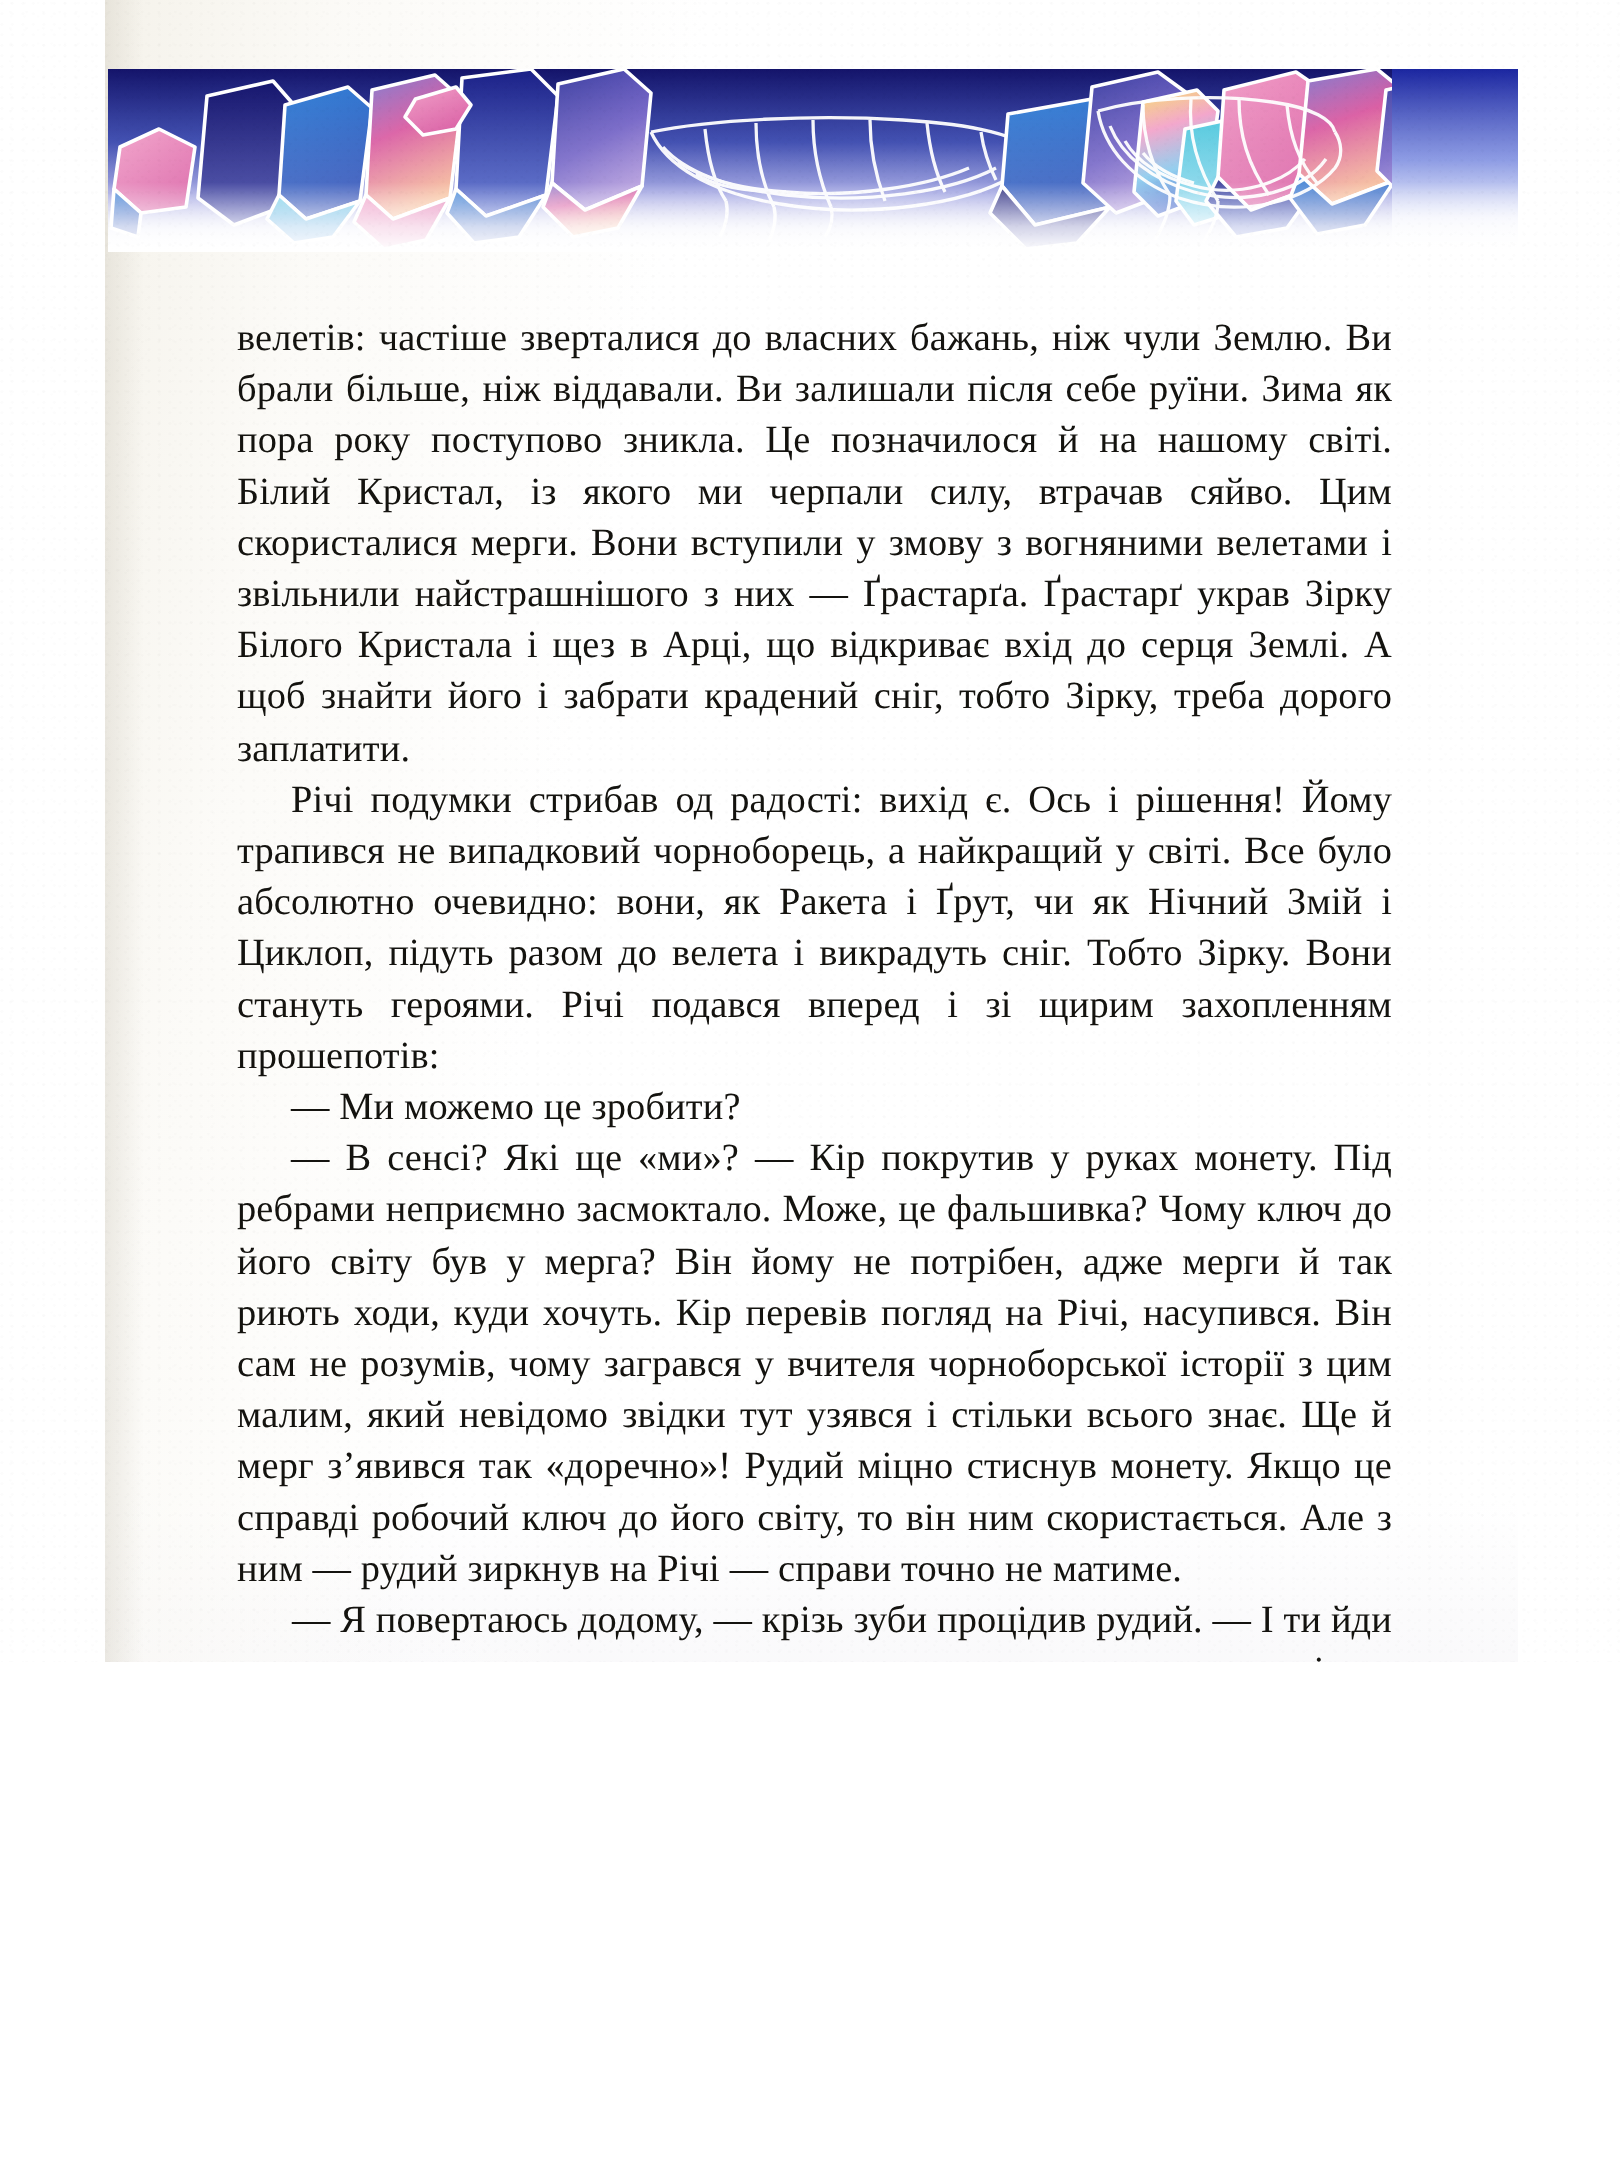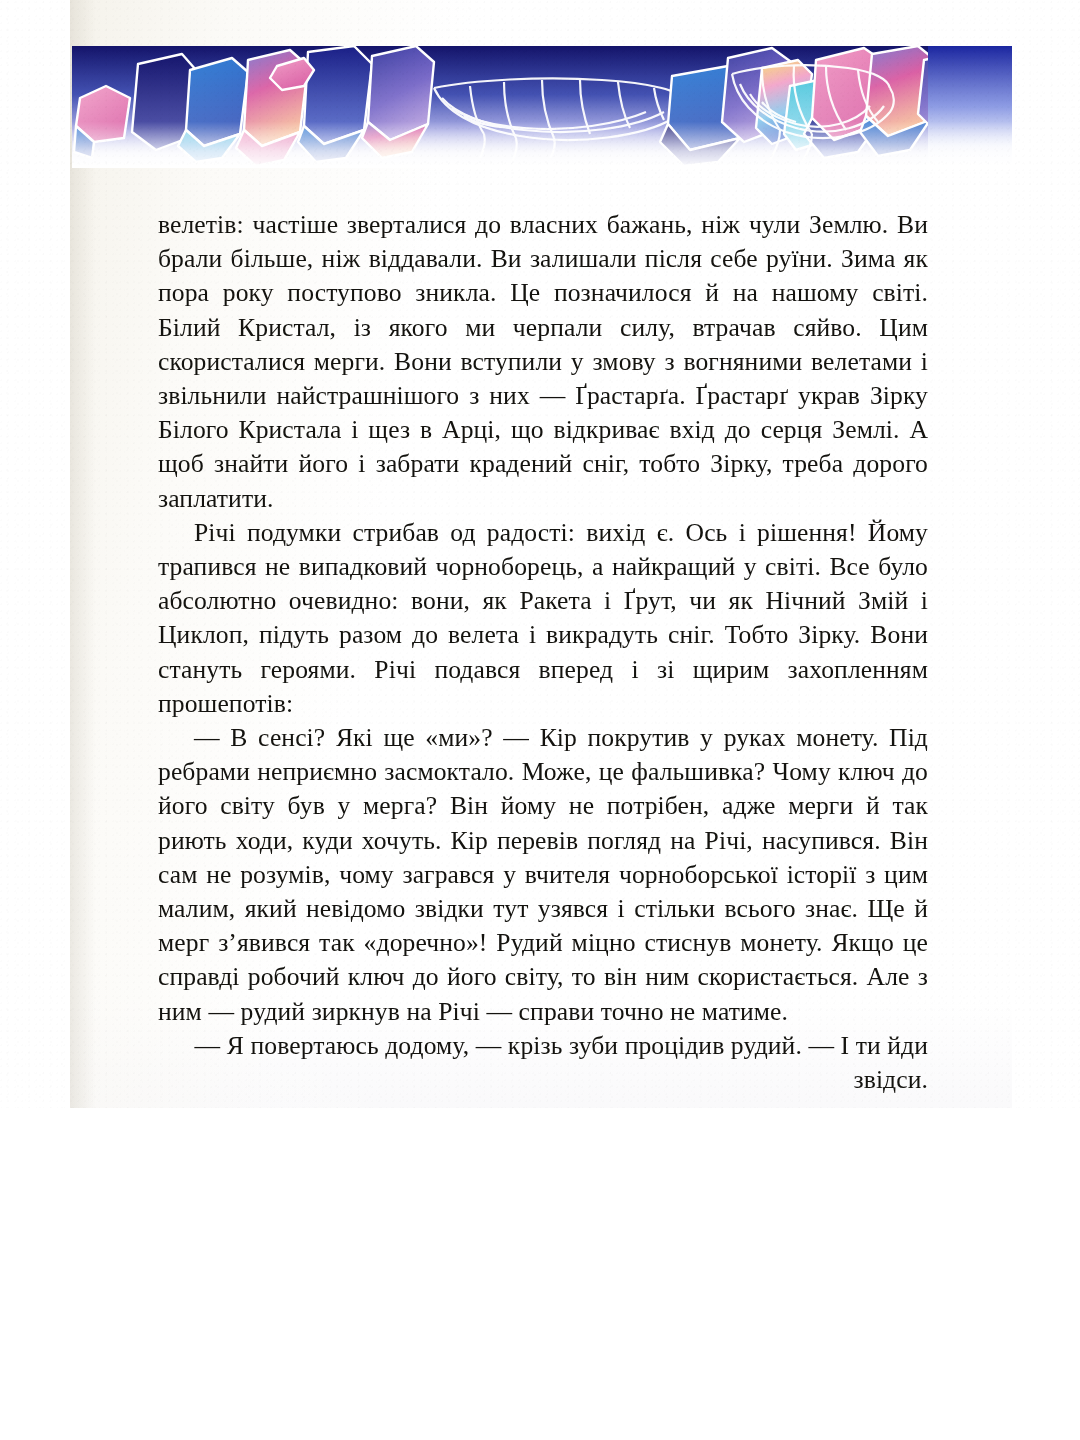--- a/index.html
+++ b/index.html
@@ -247,20 +247,21 @@
       <rect x="856" y="0" width="84" height="122" fill="url(#gRightWash)"></rect>
       <rect x="838" y="0" width="40" height="122" fill="url(#rightFade)"></rect>
 
       <rect x="0" y="0" width="940" height="122" fill="url(#fadeBottom)"></rect>
     </svg>
   </div>
 
   <div class="textblock">
     <p class="para noindent">велетів: частіше зверталися до власних бажань, ніж чули Землю. Ви брали більше, ніж віддавали. Ви залишали після себе руїни. Зима як пора року поступово зникла. Це позначилося й на нашому світі. Білий Кристал, із якого ми черпали силу, втрачав сяйво. Цим скористалися мерги. Вони вступили у змову з вогняними велетами і звільнили найстрашнішого з них — Ґрастарґа. Ґрастарґ украв Зірку Білого Кристала і щез в Арці, що відкриває вхід до серця Землі. А щоб знайти його і забрати крадений сніг, тобто Зірку, треба дорого заплатити.</p>
     <p class="para">Річі подумки стрибав од радості: вихід є. Ось і рішення! Йому трапився не випадковий чорноборець, а найкращий у світі. Все було абсолютно очевидно: вони, як Ракета і Ґрут, чи як Нічний Змій і Циклоп, підуть разом до велета і викрадуть сніг. Тобто Зірку. Вони стануть героями. Річі подався вперед і зі щирим захопленням прошепотів:</p>
+    <p class="para">— Ми можемо це зробити?</p>
     <p class="para">— В сенсі? Які ще «ми»? — Кір покрутив у руках монету. Під ребрами неприємно засмоктало. Може, це фальшивка? Чому ключ до його світу був у мерга? Він йому не потрібен, адже мерги й так риють ходи, куди хочуть. Кір перевів погляд на Річі, насупився. Він сам не розумів, чому загрався у вчителя чорноборської історії з цим малим, який невідомо звідки тут узявся і стільки всього знає. Ще й мерг з’явився так «доречно»! Рудий міцно стиснув монету. Якщо це справді робочий ключ до його світу, то він ним скористається. Але з ним — рудий зиркнув на Річі — справи точно не матиме.</p>
     <p class="para last-left">— Я повертаюсь додому, — крізь зуби процідив рудий. — І ти йди звідси.</p>
   </div>
 
   <div class="folio">24</div>
 
   <div class="grain"></div>
 </div>
 
 </body></html>

